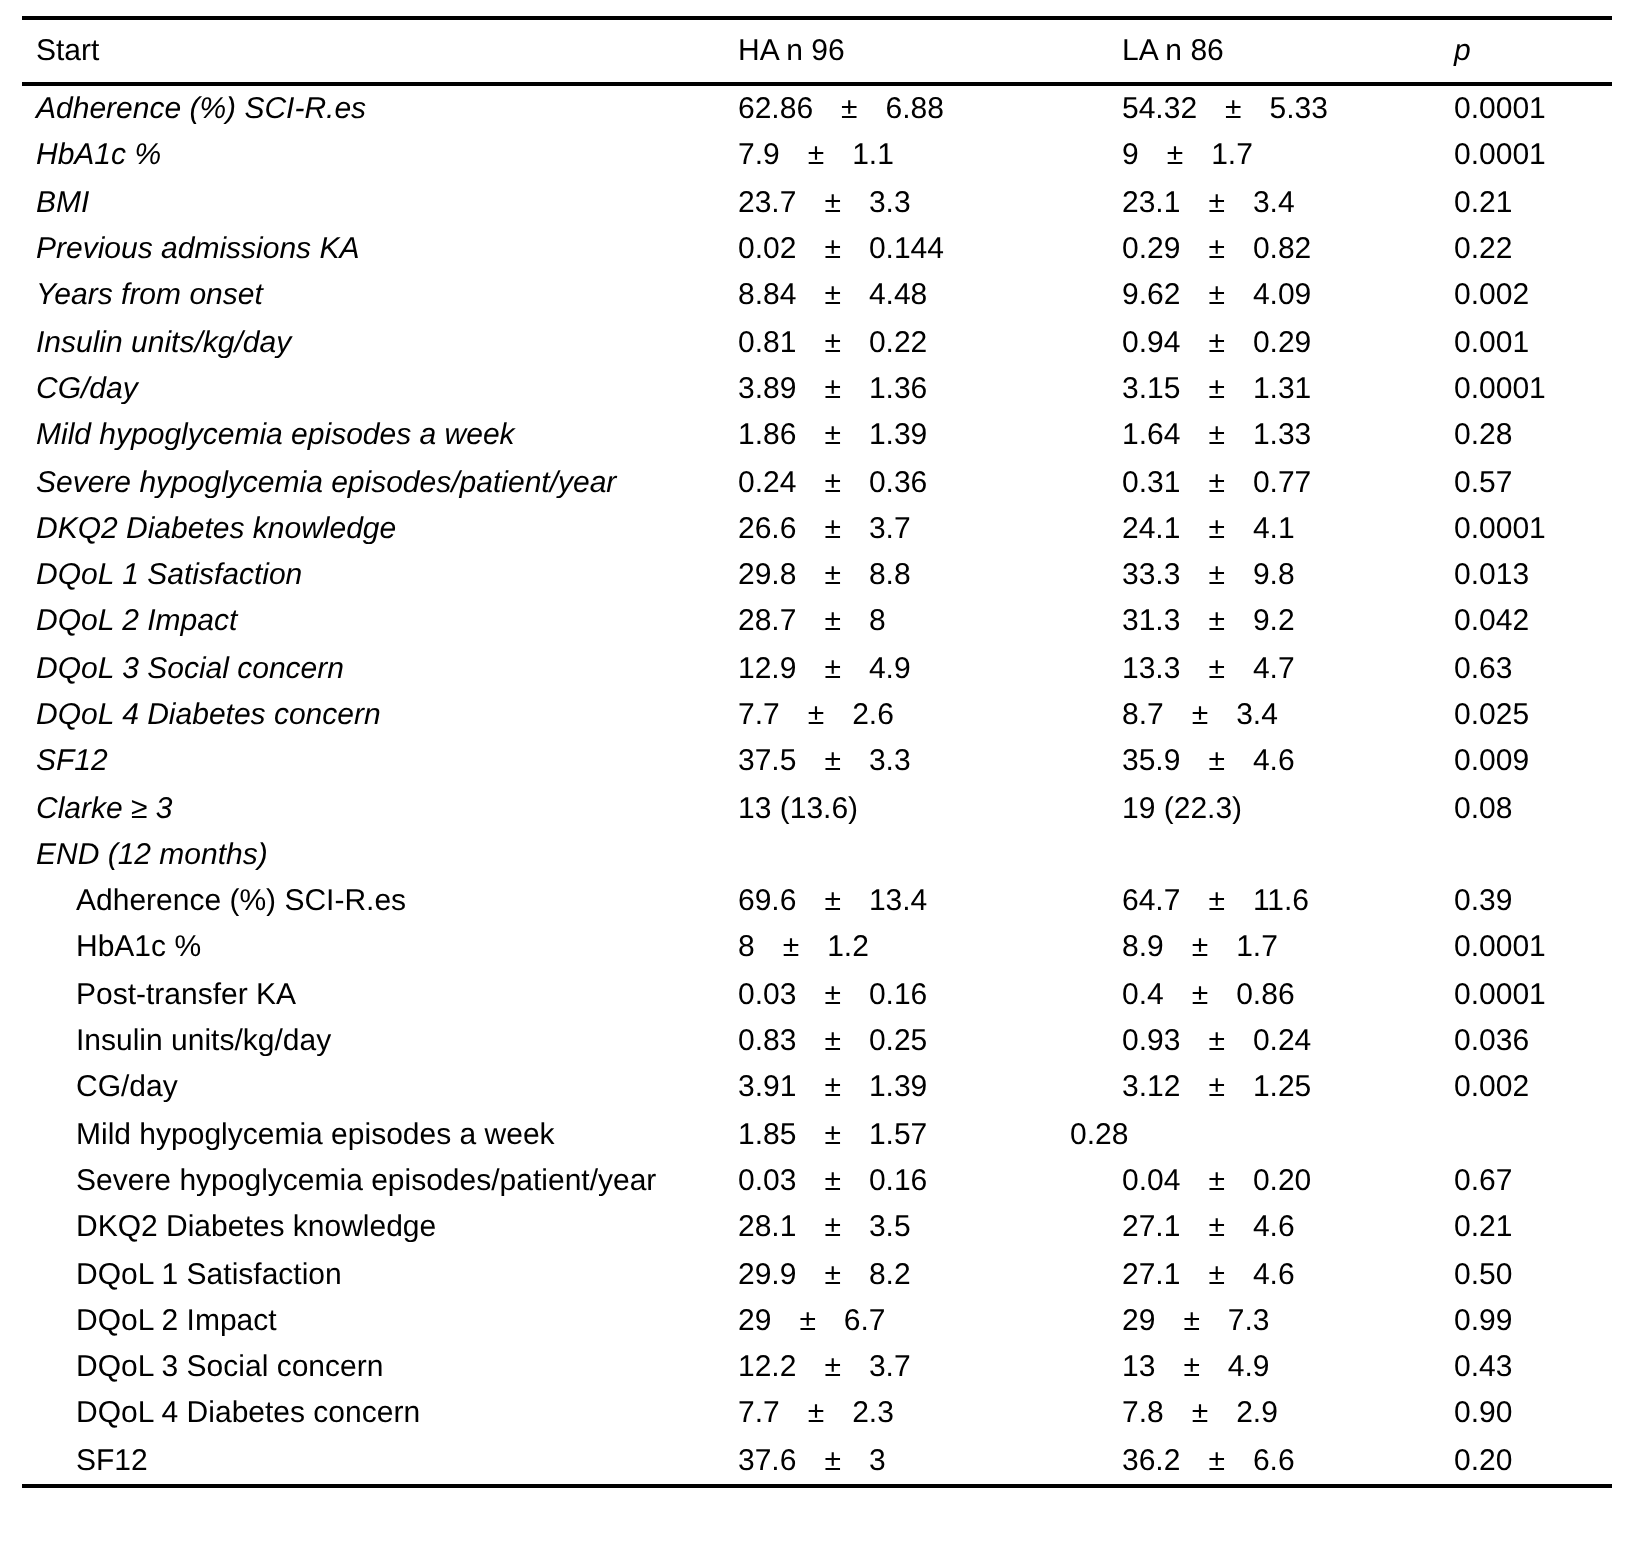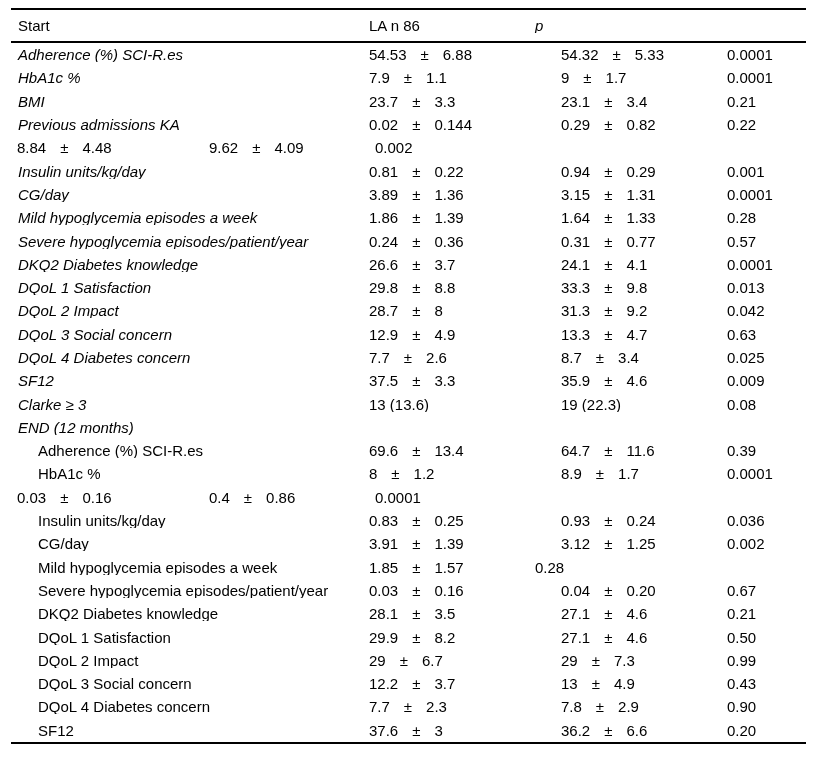--- a/index.html
+++ b/index.html
@@ -37,27 +37,28 @@
   .pcol { flex: 1; padding-left: 6px; }
   .italic { font-style: italic; }
   .pm { display: inline-block; margin: 0 14px; }
 </style>
 </head>
 <body>
 
 <div class="paper-table">
   <div class="trow header">
     <div class="cell label">Start</div>
+    <div class="cell col-ha">HA n 96</div>
     <div class="cell col-la">LA n 86</div>
     <div class="cell pcol italic">p</div>
   </div>
   <div id="table-body">
       <div class="trow">
         <div class="cell label italic">Adherence (%) SCI-R.es</div>
-        <div class="cell col-ha"><span class="mean">54.53</span><span class="pm">±</span><span class="sd">6.88</span></div>
+        <div class="cell col-ha"><span class="mean">62.86</span><span class="pm">±</span><span class="sd">6.88</span></div>
         <div class="cell col-la"><span class="mean">54.32</span><span class="pm">±</span><span class="sd">5.33</span></div>
         <div class="cell pcol">0.0001</div>
       </div>
       <div class="trow">
         <div class="cell label italic">HbA1c %</div>
         <div class="cell col-ha"><span class="mean">7.9</span><span class="pm">±</span><span class="sd">1.1</span></div>
         <div class="cell col-la"><span class="mean">9</span><span class="pm">±</span><span class="sd">1.7</span></div>
         <div class="cell pcol">0.0001</div>
       </div>
       <div class="trow">
@@ -66,20 +67,21 @@
         <div class="cell col-la"><span class="mean">23.1</span><span class="pm">±</span><span class="sd">3.4</span></div>
         <div class="cell pcol">0.21</div>
       </div>
       <div class="trow">
         <div class="cell label italic">Previous admissions KA</div>
         <div class="cell col-ha"><span class="mean">0.02</span><span class="pm">±</span><span class="sd">0.144</span></div>
         <div class="cell col-la"><span class="mean">0.29</span><span class="pm">±</span><span class="sd">0.82</span></div>
         <div class="cell pcol">0.22</div>
       </div>
       <div class="trow">
+        <div class="cell label italic">Years from onset</div>
         <div class="cell col-ha"><span class="mean">8.84</span><span class="pm">±</span><span class="sd">4.48</span></div>
         <div class="cell col-la"><span class="mean">9.62</span><span class="pm">±</span><span class="sd">4.09</span></div>
         <div class="cell pcol">0.002</div>
       </div>
       <div class="trow">
         <div class="cell label italic">Insulin units/kg/day</div>
         <div class="cell col-ha"><span class="mean">0.81</span><span class="pm">±</span><span class="sd">0.22</span></div>
         <div class="cell col-la"><span class="mean">0.94</span><span class="pm">±</span><span class="sd">0.29</span></div>
         <div class="cell pcol">0.001</div>
       </div>
@@ -152,20 +154,21 @@
         <div class="cell col-la"><span class="mean">64.7</span><span class="pm">±</span><span class="sd">11.6</span></div>
         <div class="cell pcol">0.39</div>
       </div>
       <div class="trow">
         <div class="cell label indent">HbA1c %</div>
         <div class="cell col-ha"><span class="mean">8</span><span class="pm">±</span><span class="sd">1.2</span></div>
         <div class="cell col-la"><span class="mean">8.9</span><span class="pm">±</span><span class="sd">1.7</span></div>
         <div class="cell pcol">0.0001</div>
       </div>
       <div class="trow">
+        <div class="cell label indent">Post-transfer KA</div>
         <div class="cell col-ha"><span class="mean">0.03</span><span class="pm">±</span><span class="sd">0.16</span></div>
         <div class="cell col-la"><span class="mean">0.4</span><span class="pm">±</span><span class="sd">0.86</span></div>
         <div class="cell pcol">0.0001</div>
       </div>
       <div class="trow">
         <div class="cell label indent">Insulin units/kg/day</div>
         <div class="cell col-ha"><span class="mean">0.83</span><span class="pm">±</span><span class="sd">0.25</span></div>
         <div class="cell col-la"><span class="mean">0.93</span><span class="pm">±</span><span class="sd">0.24</span></div>
         <div class="cell pcol">0.036</div>
       </div>

